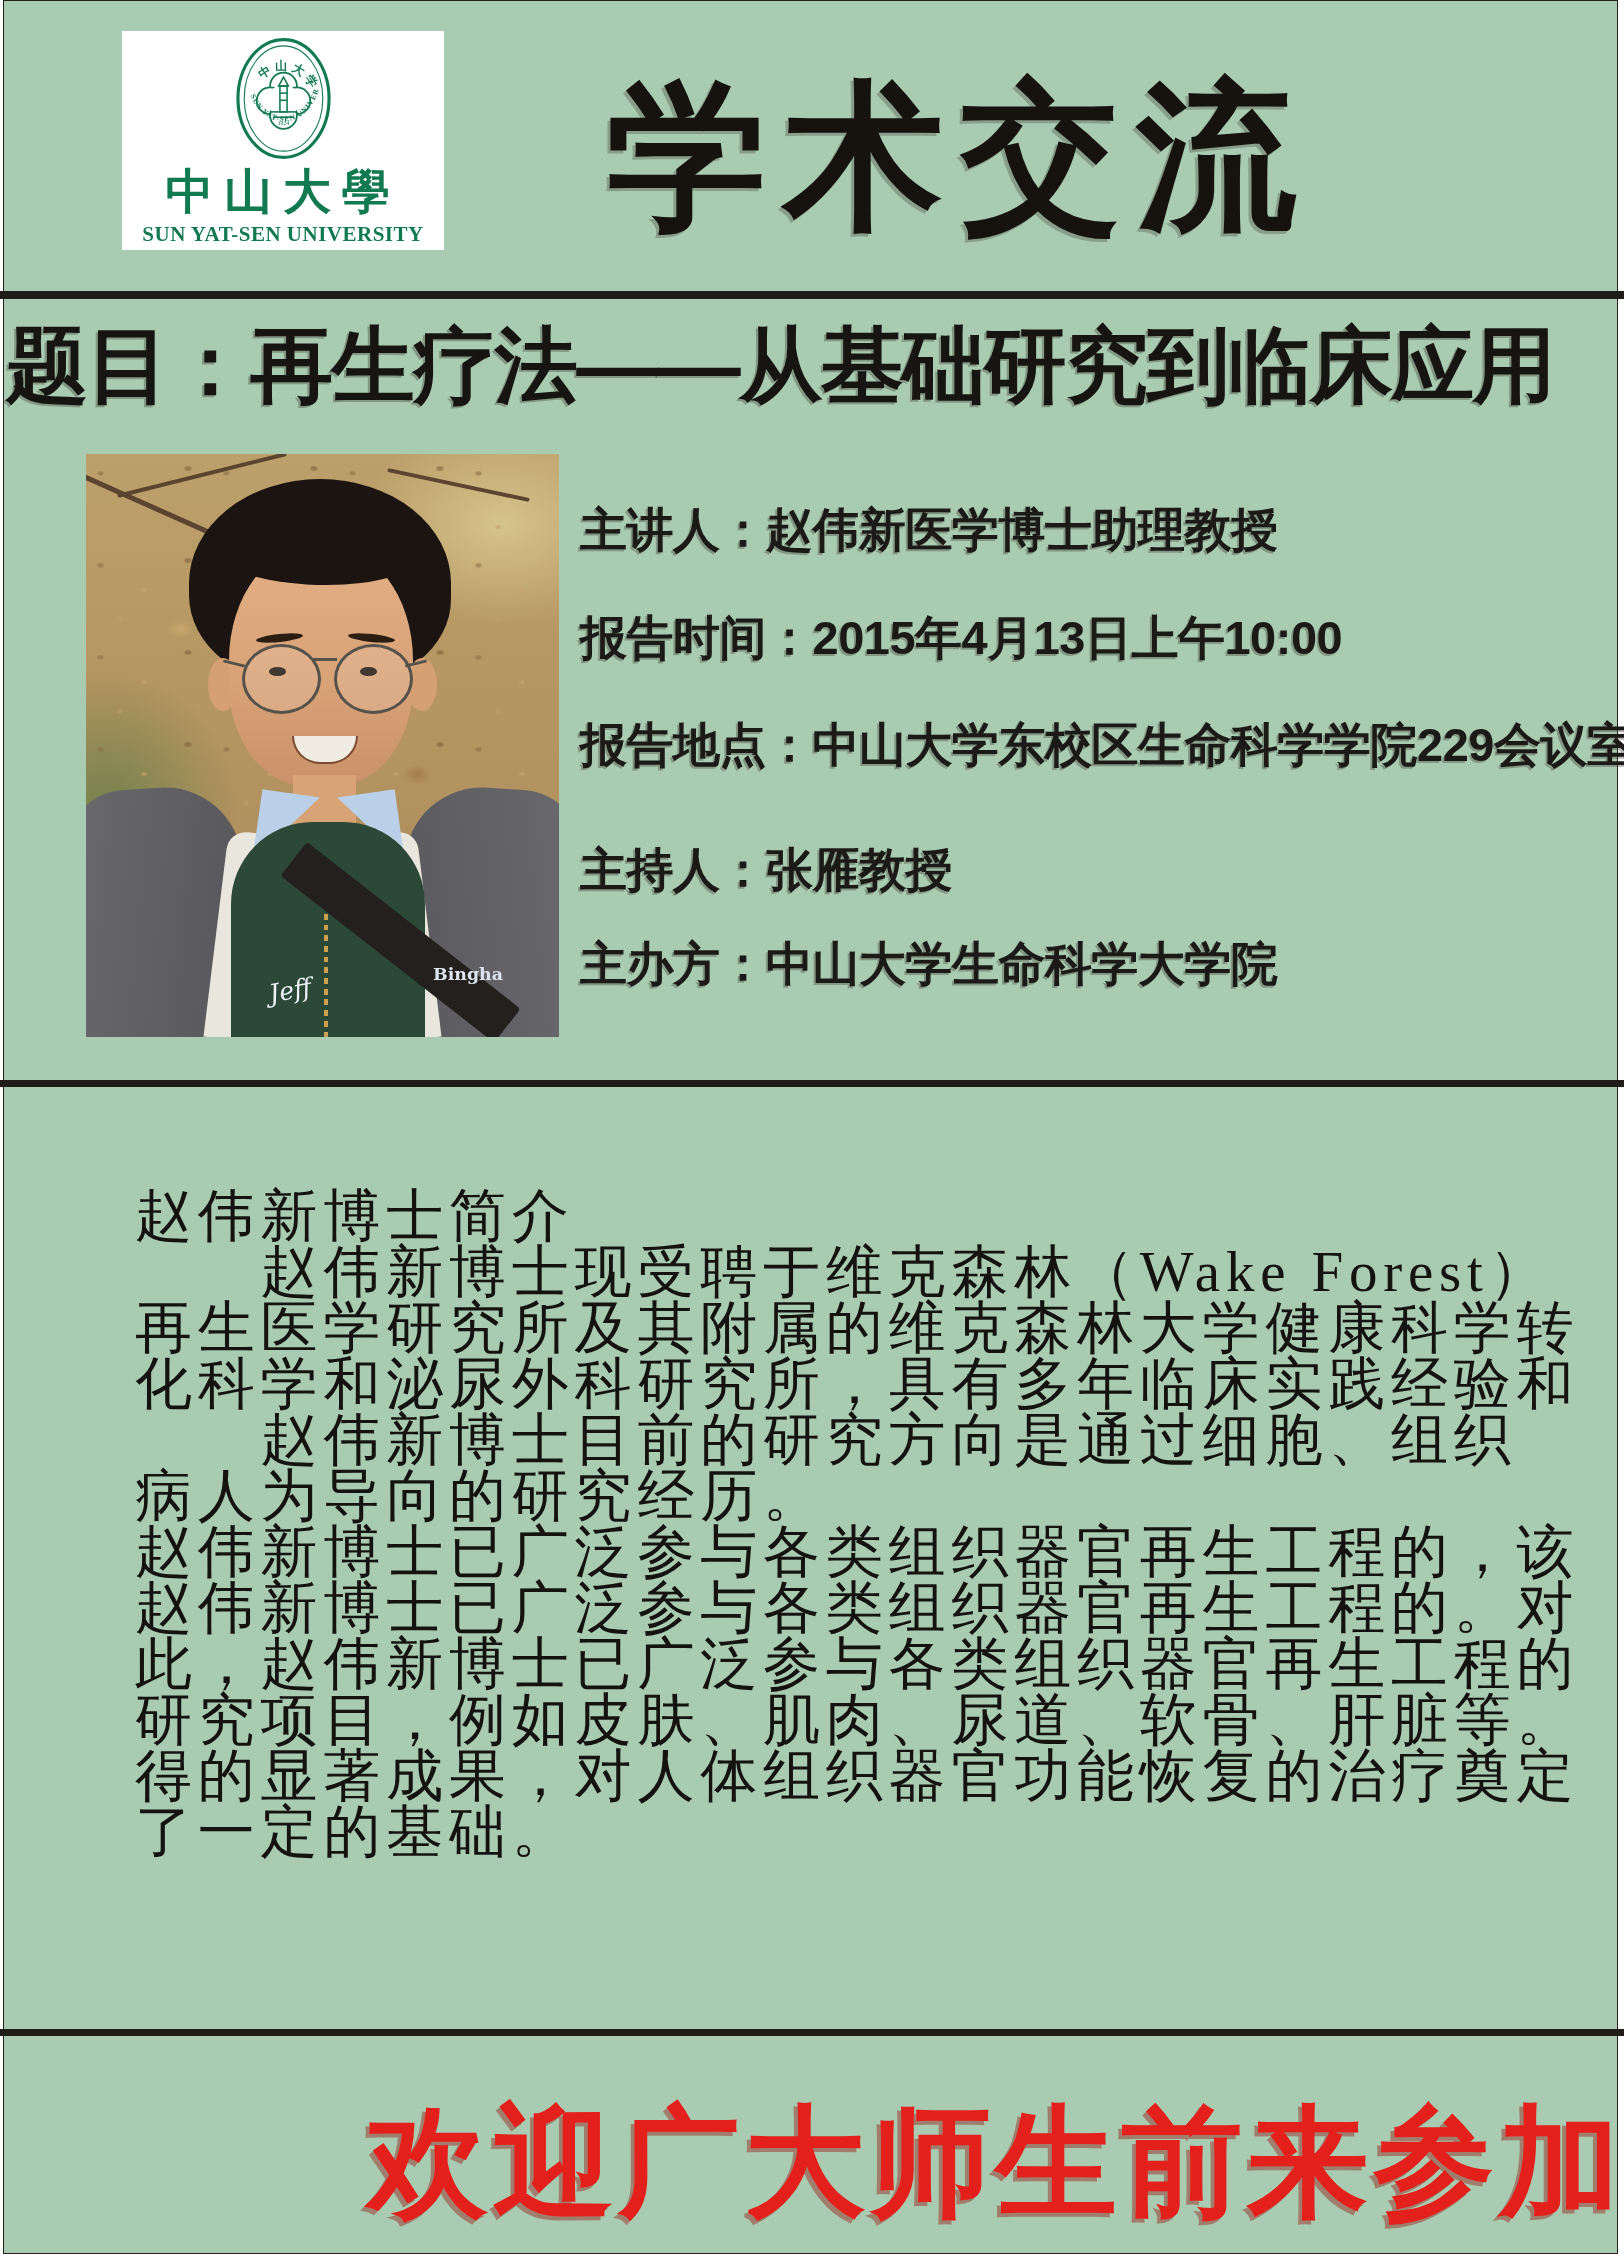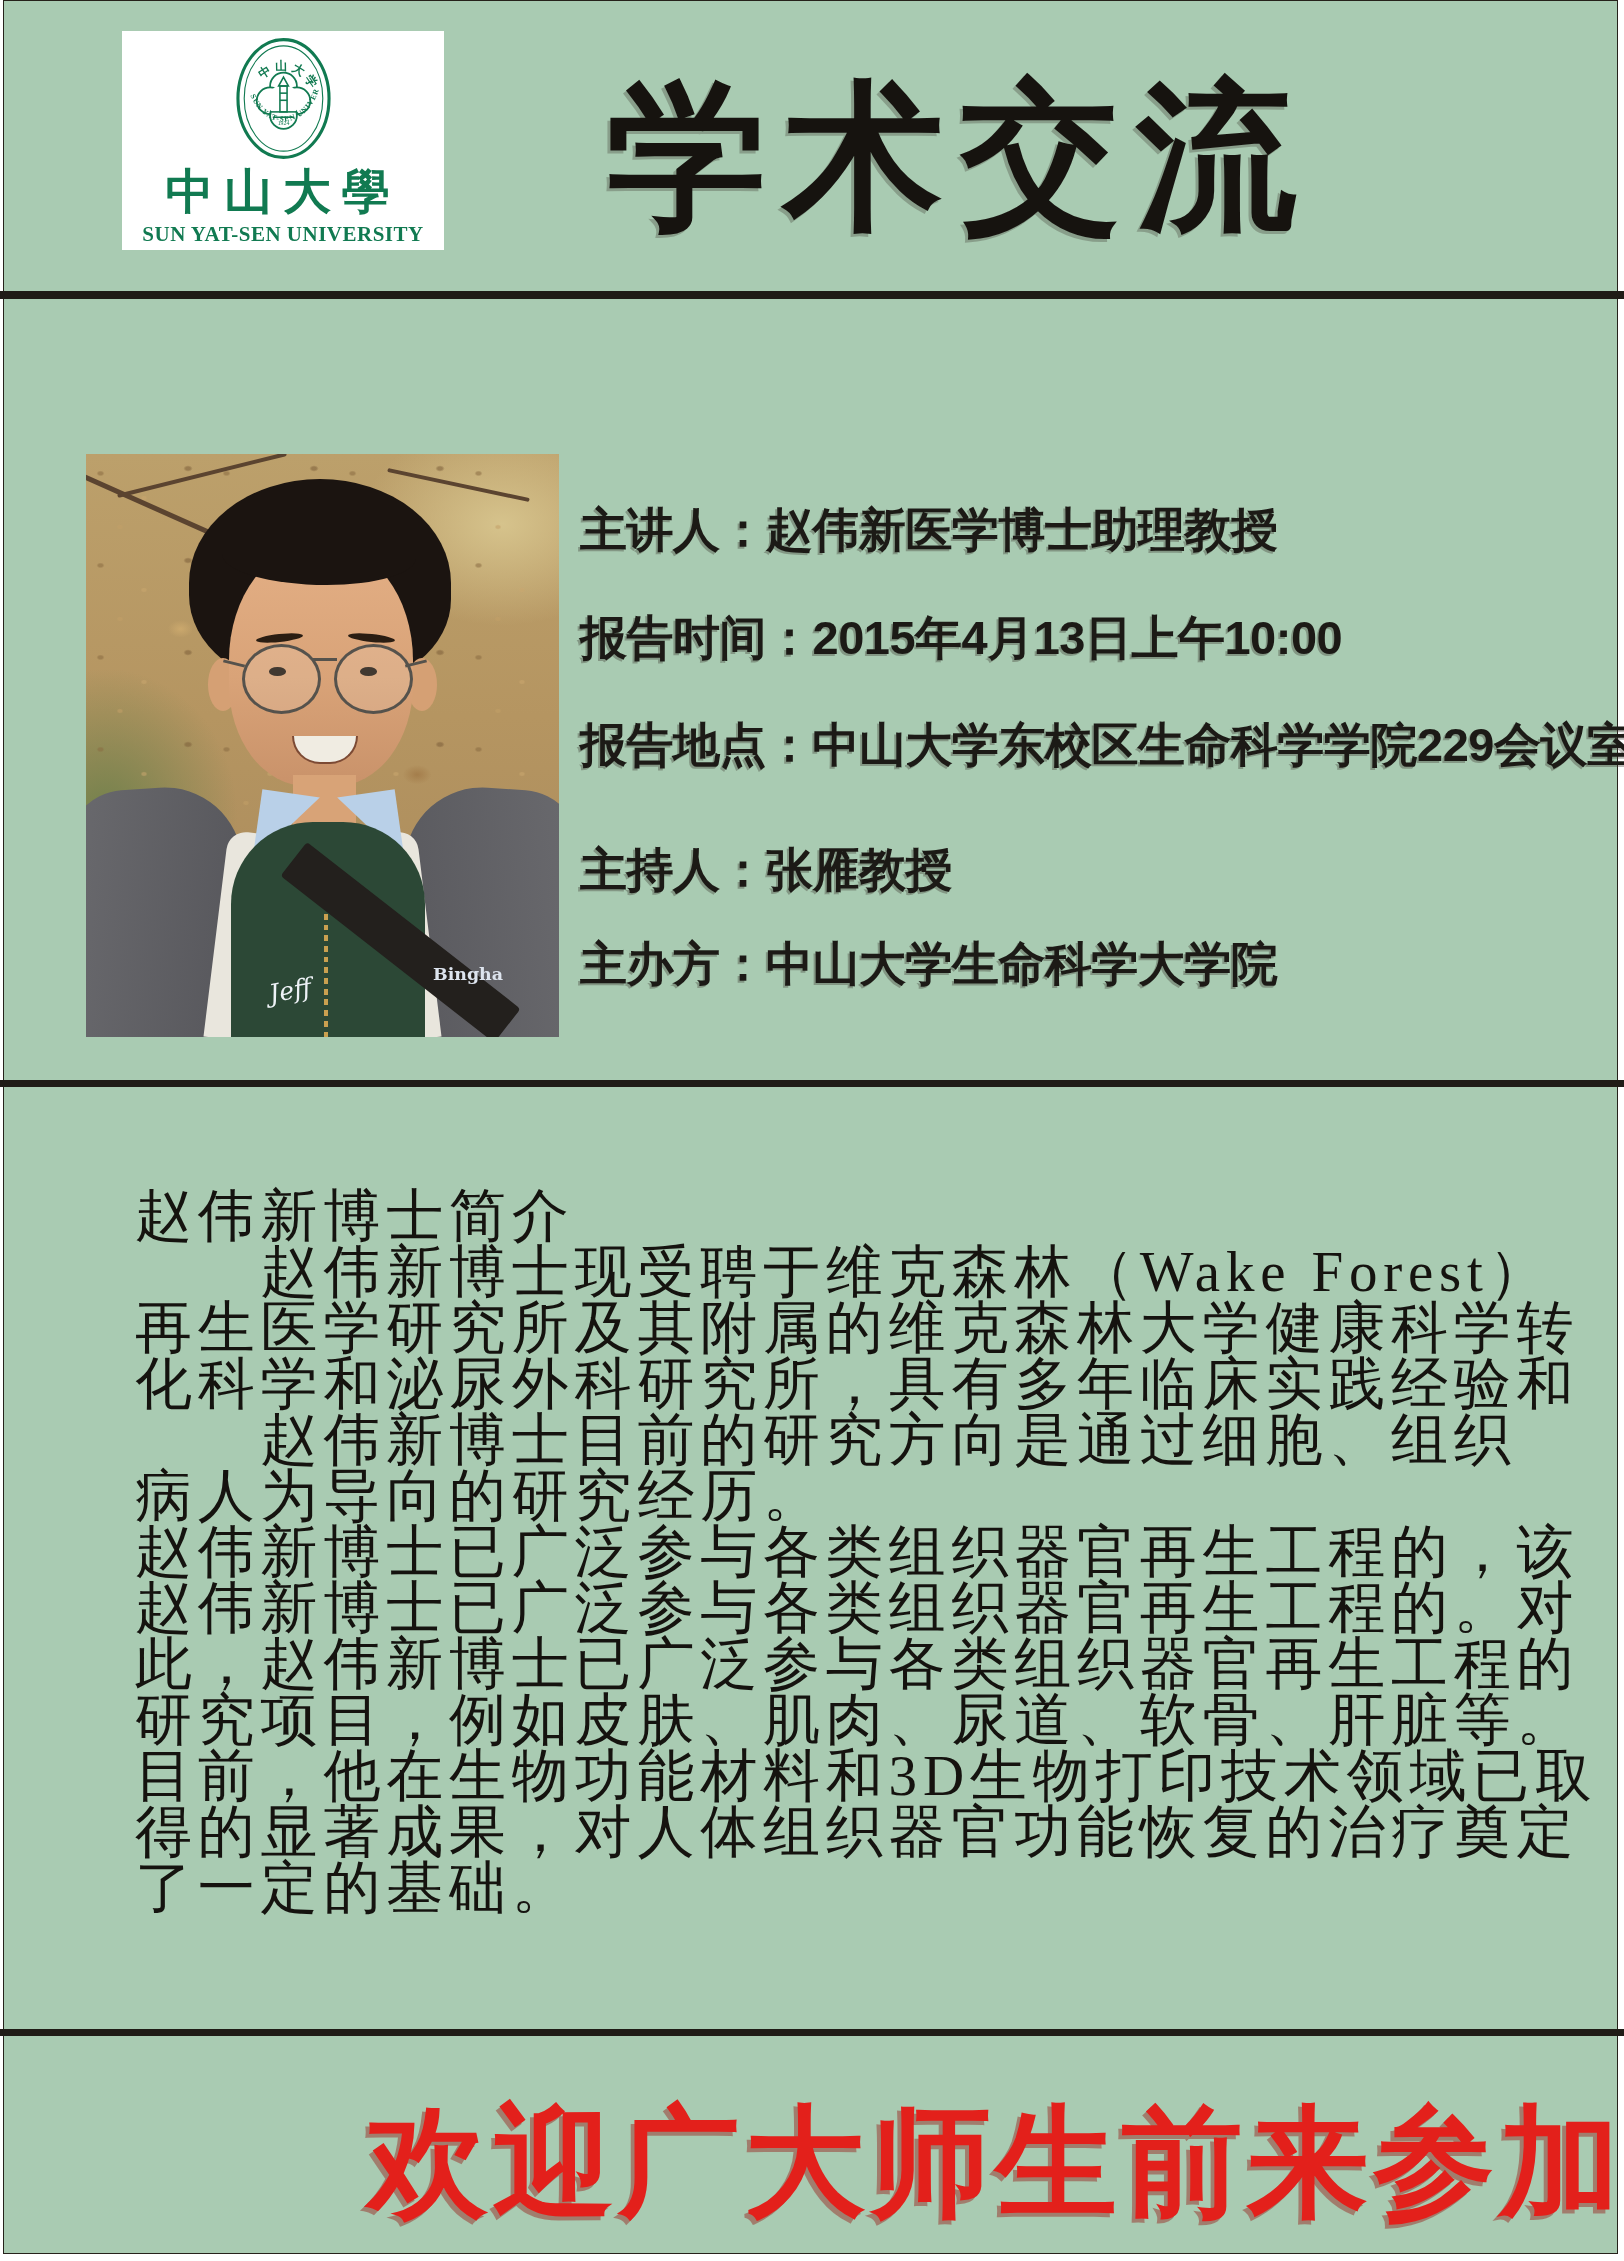--- a/index.html
+++ b/index.html
@@ -133,20 +133,21 @@
       </text>
     </svg>
     <div class="logo-cn">中山大學</div>
     <div class="logo-en">SUN  YAT-SEN UNIVERSITY</div>
   </div>
 
   <div class="main-title">学术交流</div>
 
   <div class="hbar bar1"></div>
 
+  <div class="topic-line">题目：再生疗法——从基础研究到临床应用</div>
 
   <div class="photo">
     <div class="leaves"></div>
     <div class="branch br1"></div>
     <div class="branch br2"></div>
     <div class="branch br3"></div>
     <div class="jacket l"></div>
     <div class="jacket r"></div>
     <div class="lapel l"></div>
     <div class="lapel r"></div>
@@ -188,21 +189,20 @@
     <div class="line">赵伟新博士简介</div>
     <div class="line">　　赵伟新博士现受聘于维克森林（Wake Forest）</div>
     <div class="line">再生医学研究所及其附属的维克森林大学健康科学转</div>
     <div class="line">化科学和泌尿外科研究所，具有多年临床实践经验和</div>
     <div class="line">　　赵伟新博士目前的研究方向是通过细胞、组织</div>
     <div class="line">病人为导向的研究经历。</div>
     <div class="line">赵伟新博士已广泛参与各类组织器官再生工程的，该</div>
     <div class="line">赵伟新博士已广泛参与各类组织器官再生工程的。对</div>
     <div class="line">此，赵伟新博士已广泛参与各类组织器官再生工程的</div>
     <div class="line">研究项目，例如皮肤、肌肉、尿道、软骨、肝脏等。</div>
-    <div class="line">目前，他在生物功能材料和3D生物打印技术领域已取</div>
     <div class="line">得的显著成果，对人体组织器官功能恢复的治疗奠定</div>
     <div class="line">了一定的基础。</div>
   </div>
 
   <div class="hbar bar3"></div>
 
   <div class="welcome">欢迎广大师生前来参加</div>
 </div>
 
 

